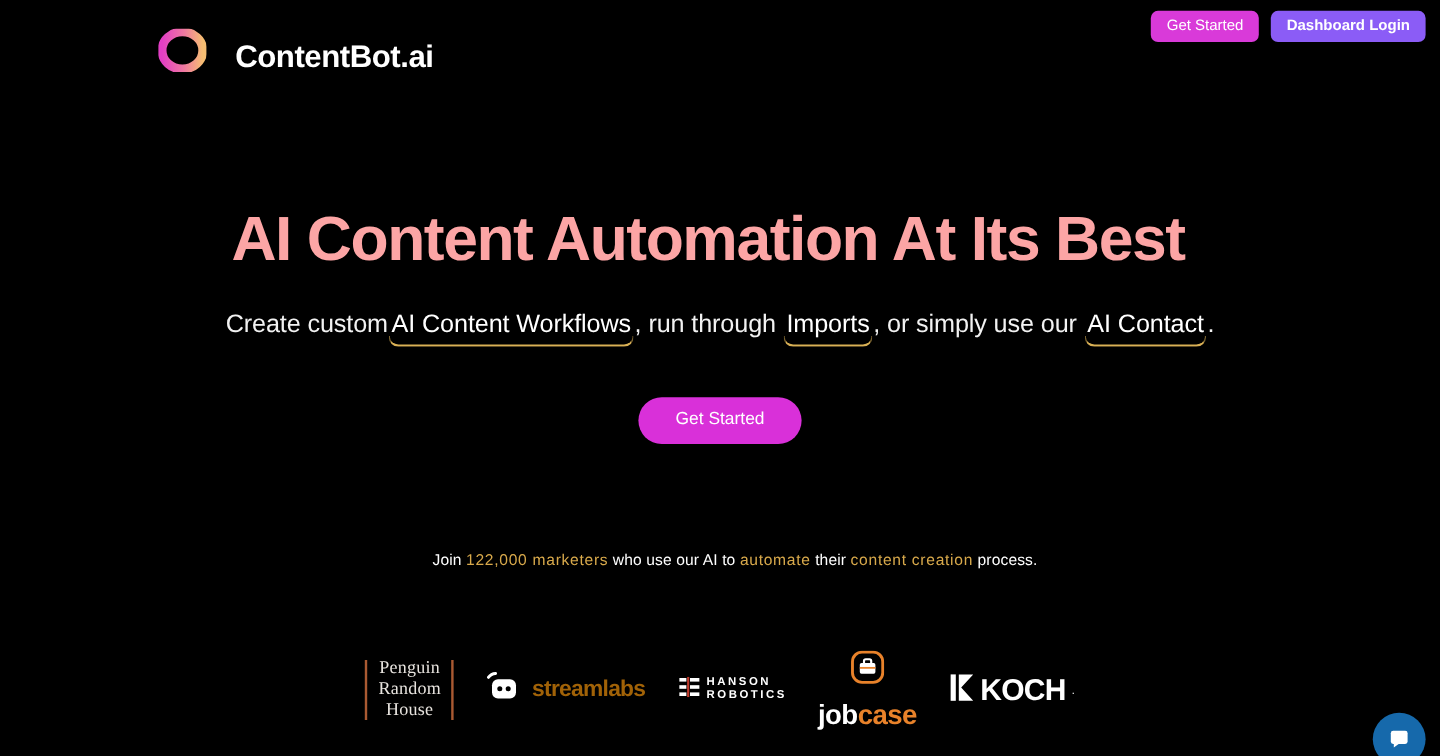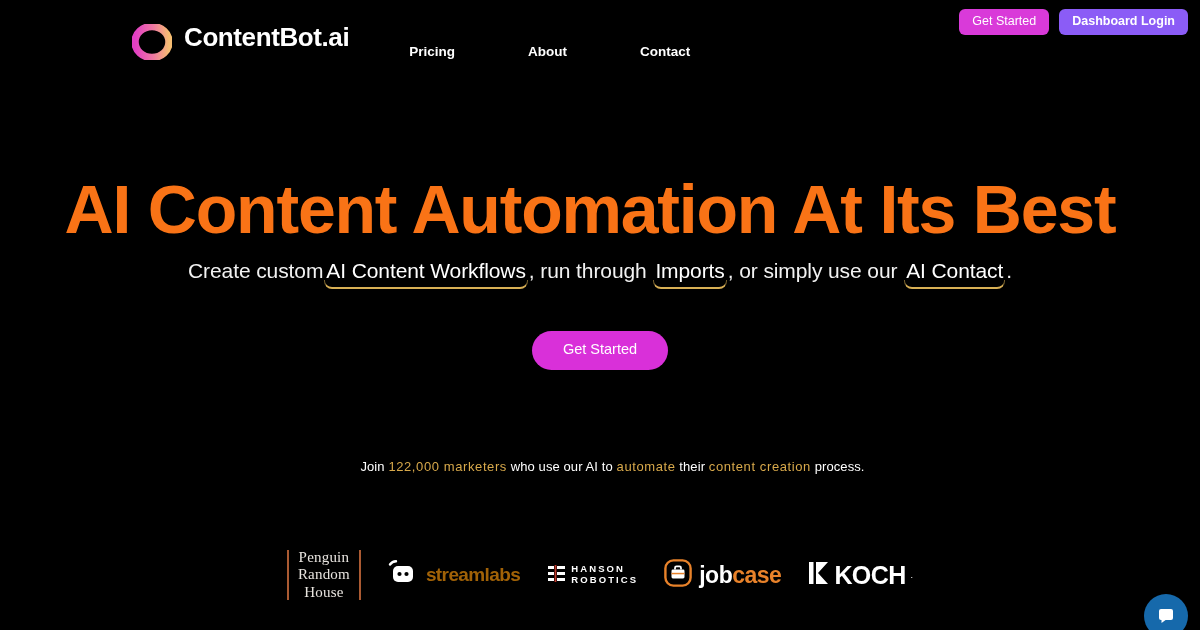--- a/index.html
+++ b/index.html
@@ -28,21 +28,21 @@
   }
   .btn-getstarted-top { background: #d93ad9; }
   .btn-dashboard-top  { background: #8b5cf6; font-weight: bold; }
 
   
   .header {
     position: absolute; top: 0; left: 0; width: 1200px; height: 100px;
     display: flex; align-items: flex-start; padding-top: 24px;
   }
   .brand {
-    display: flex; align-items: flex-start; gap: 12px;
+    display: flex; align-items: flex-end; gap: 24px;
     margin-left: 132px; cursor: pointer;
   }
   .logo-mark { width: 40px; height: 36px; display: block; flex: none; }
   .brand-name {
     color: #ffffff; font-size: 26px; font-weight: bold;
     letter-spacing: -0.4px; line-height: 1;
   }
   .nav {
     display: flex; align-items: center; gap: 0px;
     margin-left: 50px; padding-top: 14px;
@@ -52,21 +52,21 @@
     text-decoration: none; cursor: pointer;
     padding: 6px 10px; margin-right: 53px;
     white-space: nowrap;
   }
   .nav-item:last-child { margin-right: 0; }
 
   
   .hero { position: absolute; top: 0; left: 0; width: 1200px; text-align: center; }
   .hero-title {
     position: absolute; top: 172px; left: 0; width: 1180px;
-    color: #f97316; font-size: 68px; font-weight: bold;
+    color: #fca5a5; font-size: 52px; font-weight: bold;
     letter-spacing: -1.2px; line-height: 1.1;
   }
   .hero-sub {
     position: absolute; top: 257px; left: 0; width: 1200px;
     color: #f2f2f2; font-size: 21px; font-weight: 400;
     letter-spacing: -0.1px; line-height: 1.3;
   }
   .ul-link {
     position: relative; color: #ffffff; text-decoration: none;
     cursor: pointer; padding: 0 3px;
@@ -124,21 +124,21 @@
 
   
   .hanson { display: flex; align-items: center; gap: 6px; margin-left: 28px; }
   .hanson-text { line-height: 1.15; }
   .hanson-l1, .hanson-l2 {
     color: #ffffff; font-size: 9.5px; font-weight: bold;
     letter-spacing: 2.1px;
   }
 
   
-  .jobcase { display: flex; align-items: center; gap: 7px; margin-left: 26px; }
+  .jobcase { display: flex; align-items: center; gap: 7px; margin-left: 26px; flex-direction: column; }
   .jobcase-name { font-size: 23px; font-weight: bold; letter-spacing: -0.5px; }
   .jc-job { color: #ffffff; }
   .jc-case { color: #e8822a; }
 
   
   .koch { display: flex; align-items: center; gap: 5px; margin-left: 28px; }
   .koch-name {
     color: #ffffff; font-size: 25px; font-weight: bold; letter-spacing: -0.6px;
   }
   .koch-tm { color: #ffffff; font-size: 9px; vertical-align: super; }
@@ -171,25 +171,20 @@
               <stop offset="55%" stop-color="#ef7aa0"></stop>
               <stop offset="100%" stop-color="#f6bd72"></stop>
             </linearGradient>
           </defs>
           <ellipse cx="20" cy="18" rx="17" ry="15.5" fill="none" stroke="url(#ringGrad)" stroke-width="7.5"></ellipse>
         </svg>
       </span>
       <span class="brand-name">ContentBot.ai</span>
     </div>
 
-    <nav class="nav">
-      <a class="nav-item">Pricing</a>
-      <a class="nav-item">About</a>
-      <a class="nav-item">Contact</a>
-    </nav>
   </div>
 
   <div class="hero">
     <h1 class="hero-title">AI Content Automation At Its Best</h1>
 
     <p class="hero-sub">
       <span>Create custom</span><a class="ul-link">AI Content Workflows</a><span>, run through</span>
       <a class="ul-link">Imports</a><span>, or simply use our</span>
       <a class="ul-link">AI Contact</a><span>.</span>
     </p>

